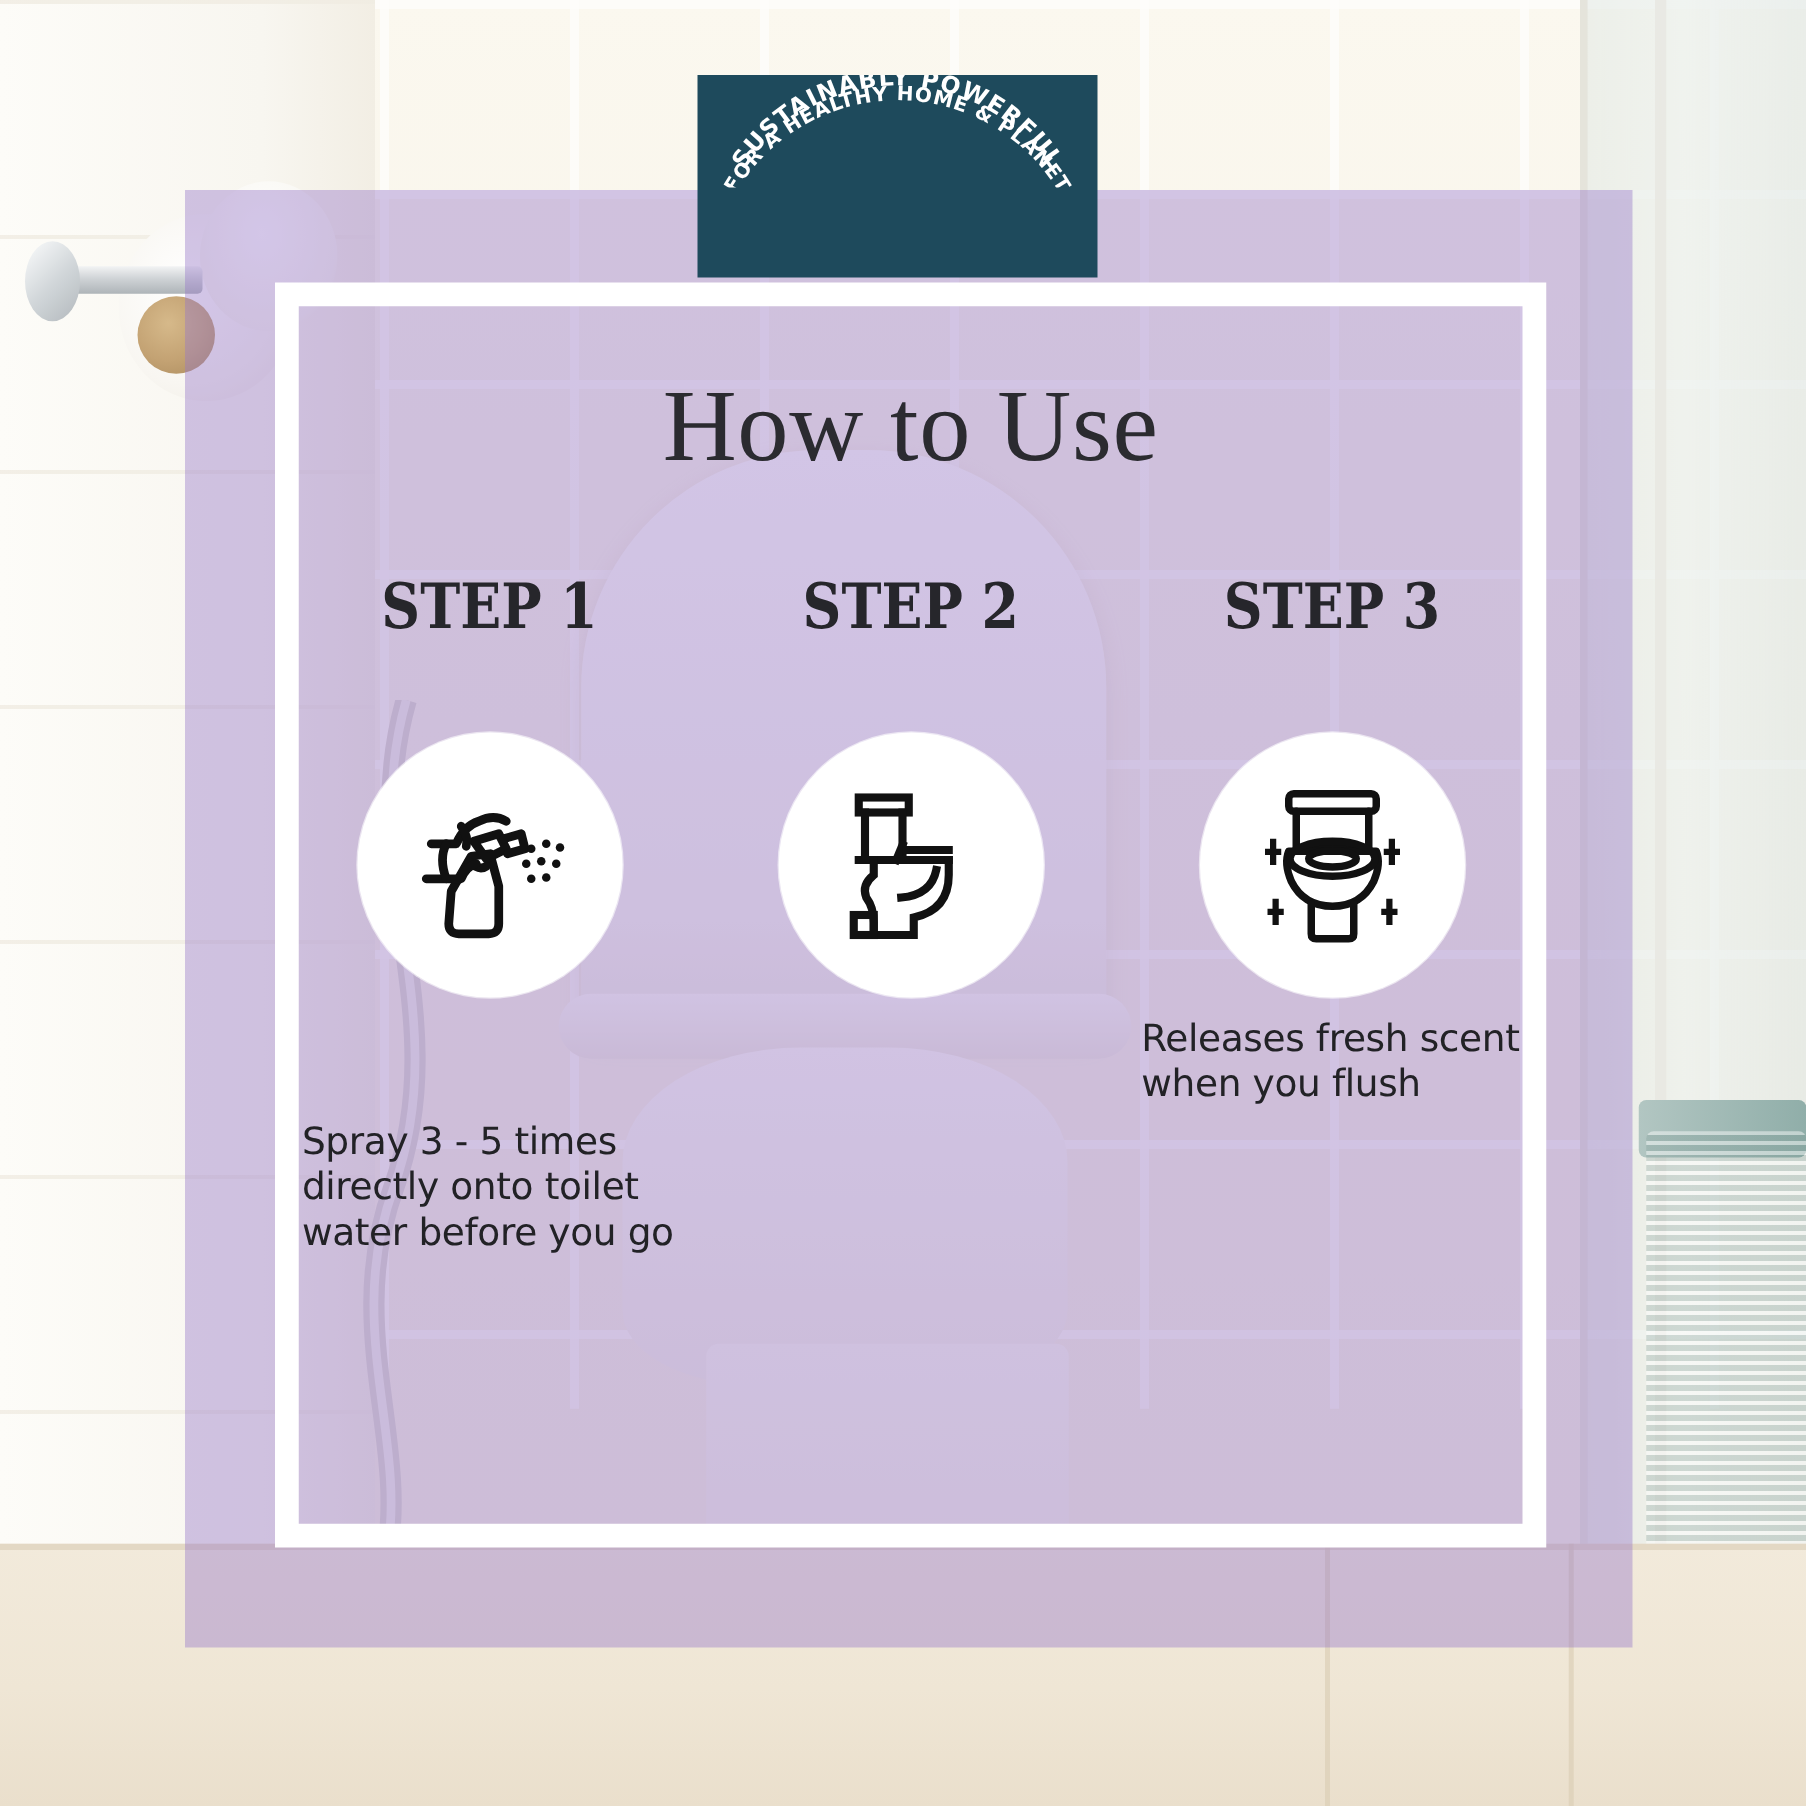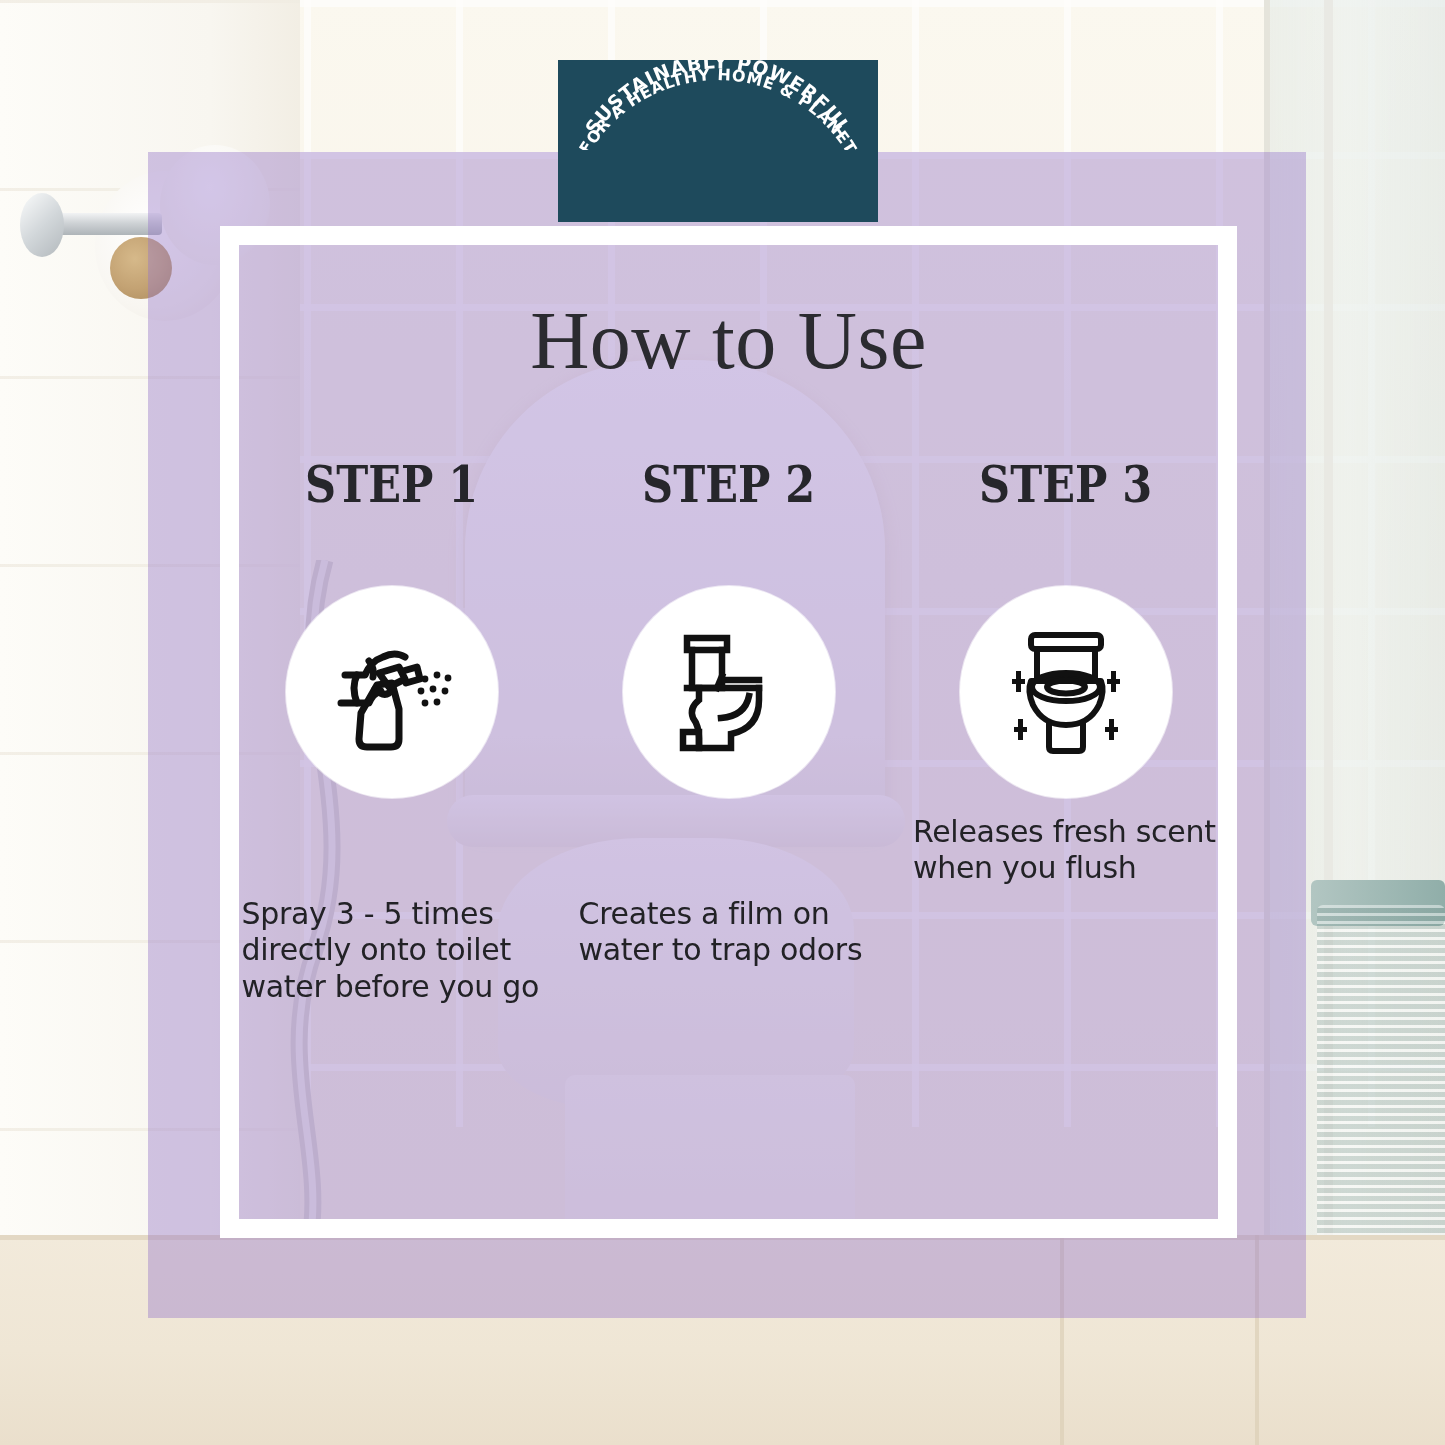--- a/index.html
+++ b/index.html
@@ -405,21 +405,20 @@
               <path d="M66 58 L100 58"></path>
 
               <path d="M40 66 L40 78 Q30 86 34 96 Q40 104 40 116 L40 126 L72 126 L72 112 Q100 106 100 78 L100 66"></path>
 
               <path d="M62 96 Q86 94 90 74"></path>
 
               <rect x="24" y="110" width="16" height="16"></rect>
             </g>
           </svg>
         </div>
-        <div class="caption">Creates a film on water to trap odors</div>
       </div>
 
       <div class="col col-3">
         <div class="step-label">STEP 3</div>
         <div class="icon-circle">
           <svg width="150" height="150" viewBox="0 0 150 150">
             <g fill="none" stroke="#111111" stroke-width="6" stroke-linecap="round" stroke-linejoin="round">
 
               <rect x="40" y="18" width="70" height="14" rx="4"></rect>
 

